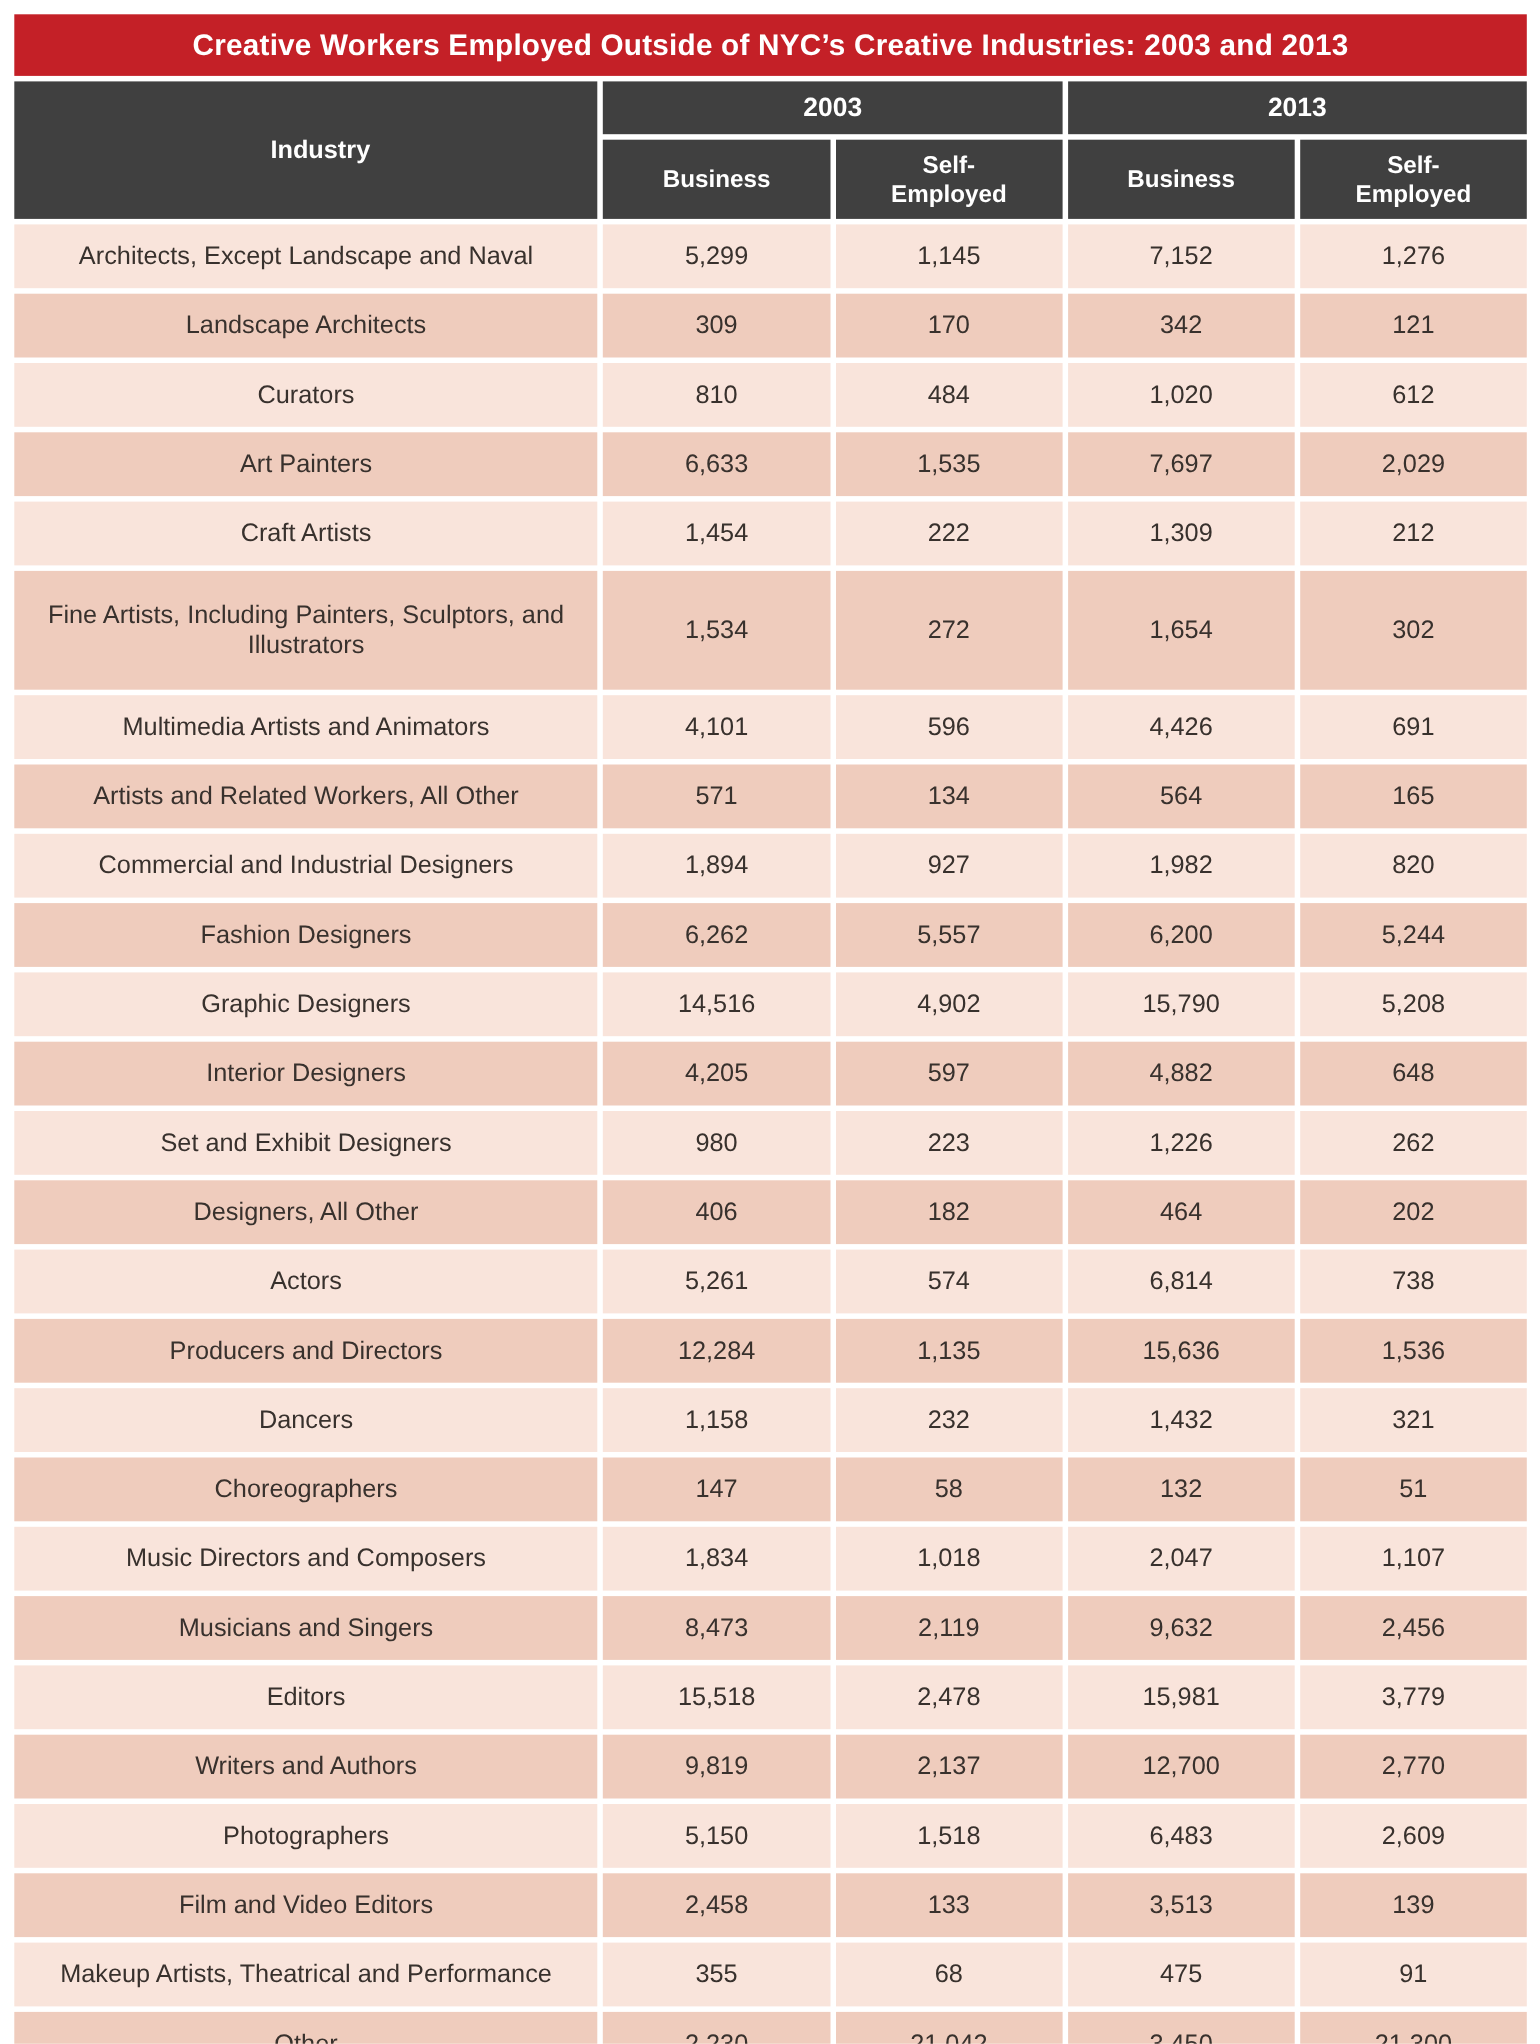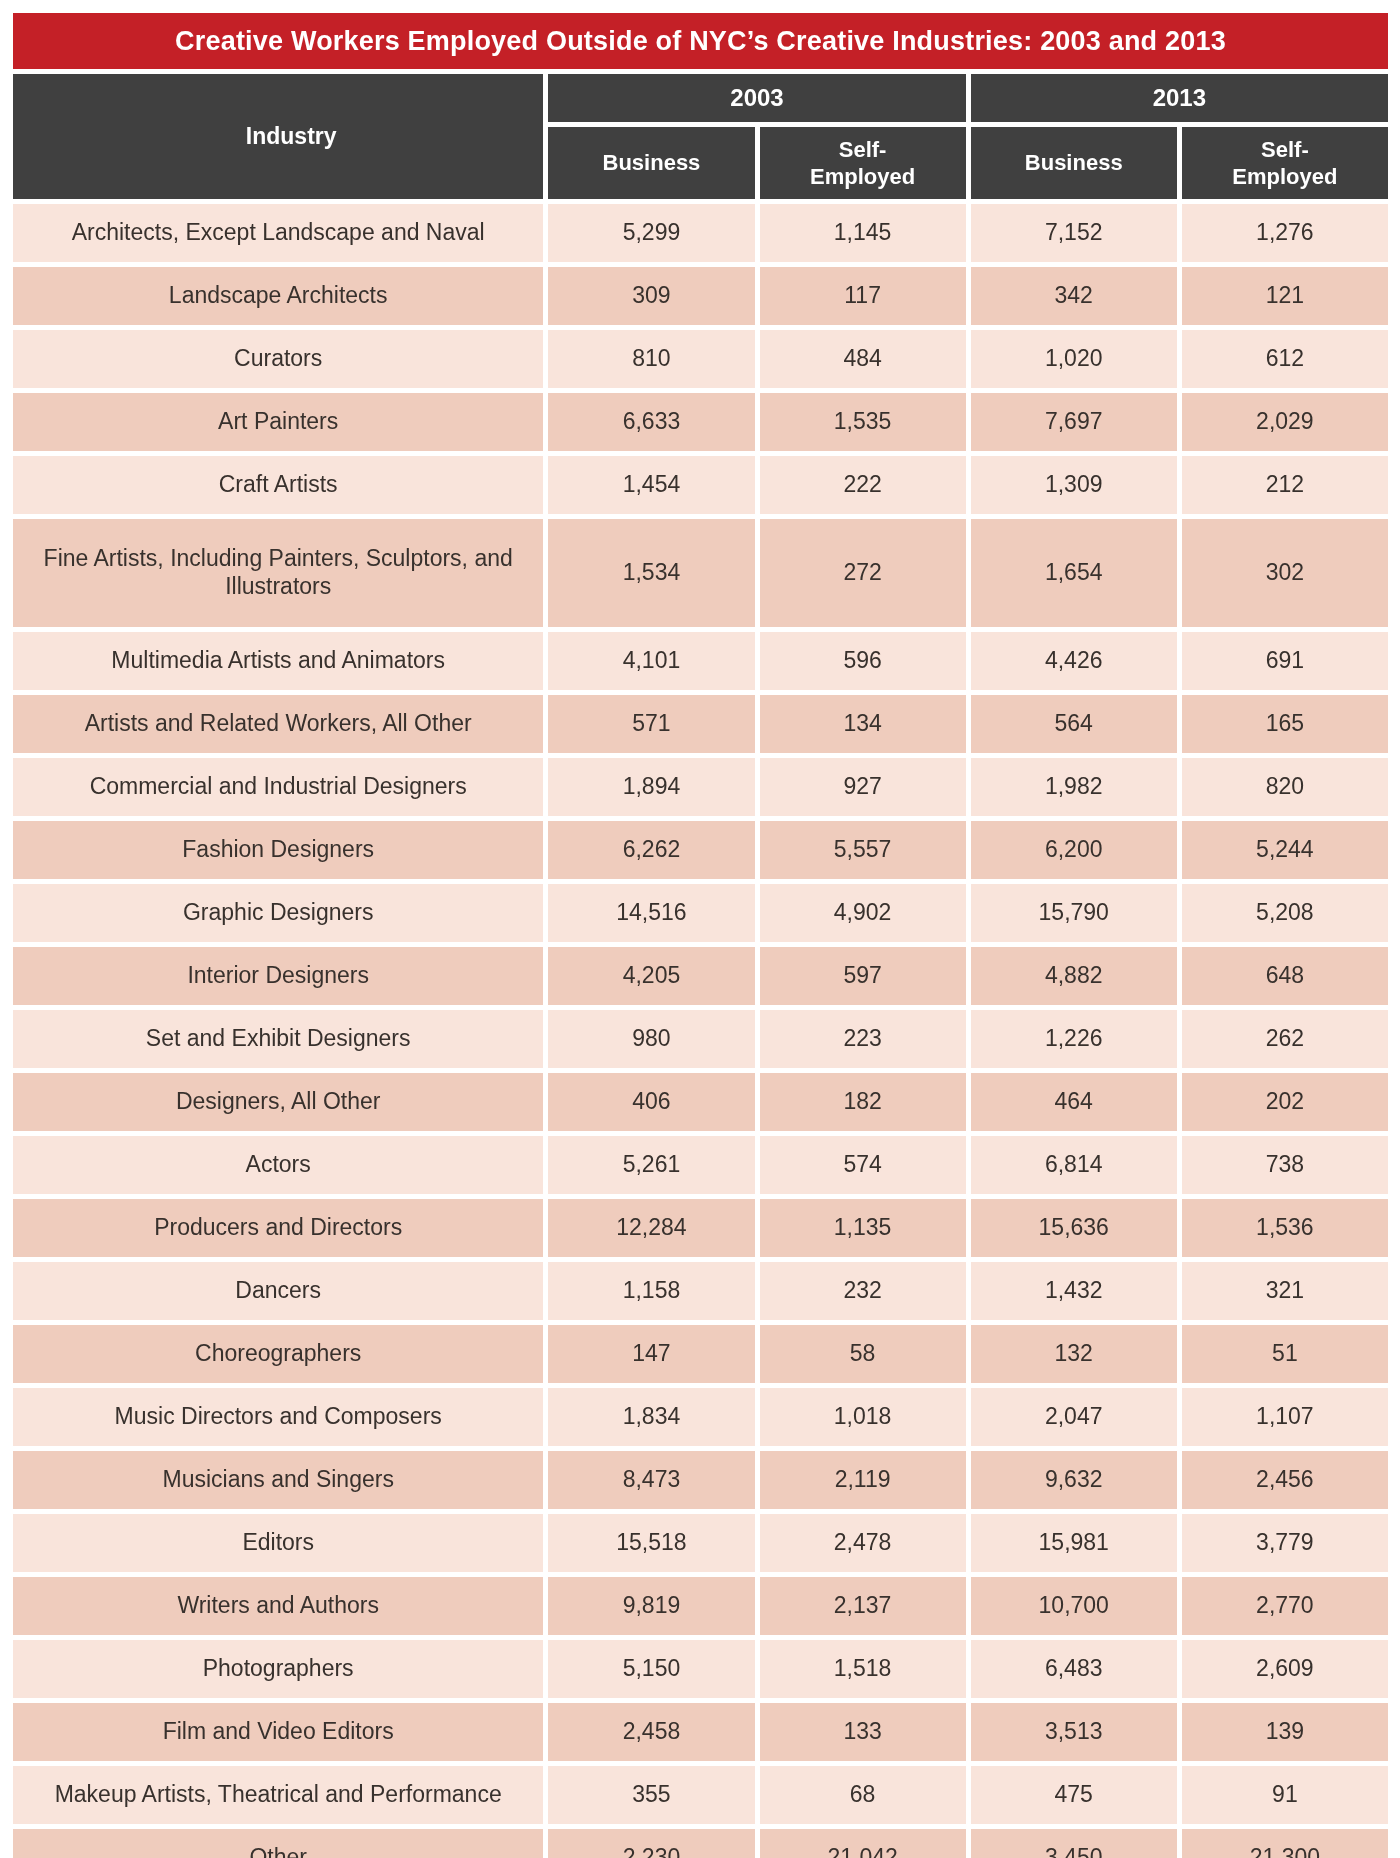--- a/index.html
+++ b/index.html
@@ -97,21 +97,21 @@
         <tr class="data-row light">
           <td class="industry-cell">Architects, Except Landscape and Naval</td>
           <td class="value-cell">5,299</td>
           <td class="value-cell">1,145</td>
           <td class="value-cell">7,152</td>
           <td class="value-cell">1,276</td>
         </tr>
         <tr class="data-row dark">
           <td class="industry-cell">Landscape Architects</td>
           <td class="value-cell">309</td>
-          <td class="value-cell">117</td>
+          <td class="value-cell">170</td>
           <td class="value-cell">342</td>
           <td class="value-cell">121</td>
         </tr>
         <tr class="data-row light">
           <td class="industry-cell">Curators</td>
           <td class="value-cell">810</td>
           <td class="value-cell">484</td>
           <td class="value-cell">1,020</td>
           <td class="value-cell">612</td>
         </tr>
@@ -238,21 +238,21 @@
           <td class="industry-cell">Editors</td>
           <td class="value-cell">15,518</td>
           <td class="value-cell">2,478</td>
           <td class="value-cell">15,981</td>
           <td class="value-cell">3,779</td>
         </tr>
         <tr class="data-row dark">
           <td class="industry-cell">Writers and Authors</td>
           <td class="value-cell">9,819</td>
           <td class="value-cell">2,137</td>
-          <td class="value-cell">10,700</td>
+          <td class="value-cell">12,700</td>
           <td class="value-cell">2,770</td>
         </tr>
         <tr class="data-row light">
           <td class="industry-cell">Photographers</td>
           <td class="value-cell">5,150</td>
           <td class="value-cell">1,518</td>
           <td class="value-cell">6,483</td>
           <td class="value-cell">2,609</td>
         </tr>
         <tr class="data-row dark">

